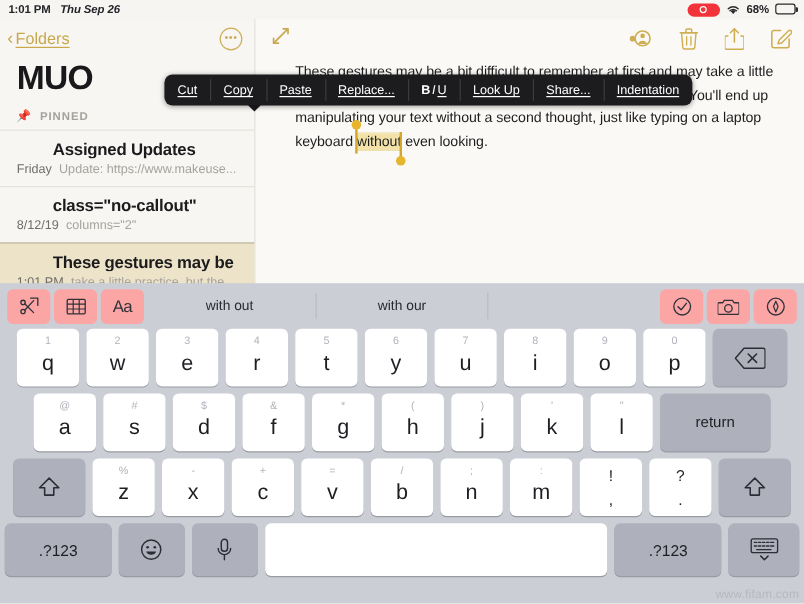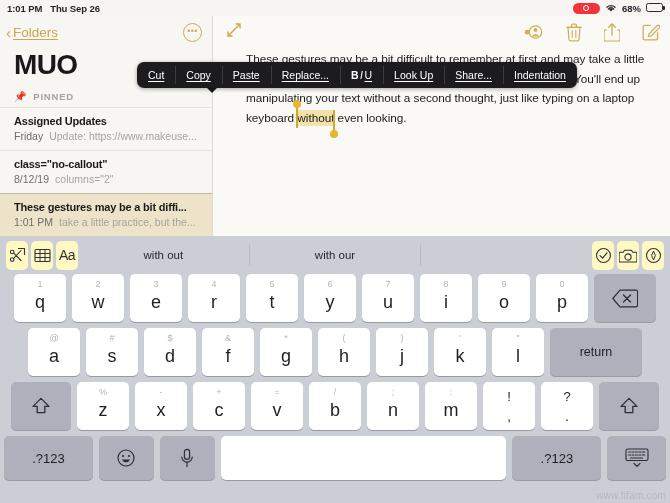--- a/index.html
+++ b/index.html
@@ -12,21 +12,21 @@
   #app { position: relative; width: 670px; height: 503px; border-radius: 31px; }
 
   
   .statusbar {
     position: absolute; top: 0; left: 0; width: 670px; height: 16px;
     display: flex; align-items: center;
     font-size: 9.5px; font-weight: bold; color: #24252a;
     padding: 0 7px;
   }
   .sb-time { margin-right: 8px; letter-spacing: -0.1px; }
-  .sb-date { letter-spacing: -0.1px; }
+  .sb-date { letter-spacing: -0.1px; font-style: italic; }
   .sb-right { margin-left: auto; display: flex; align-items: flex-start; gap: 5px; }
   .rec-pill {
     width: 27px; height: 11px; border-radius: 6px; background: #f2343a;
     display: flex; align-items: center; justify-content: center;
   }
   .rec-dot {
     width: 6px; height: 6px; border-radius: 50%;
     background: #f2343a; border: 1.3px solid #ffffff;
   }
   .wifi { width: 12px; height: 10px; }
@@ -77,22 +77,22 @@
   .pinned-row {
     display: flex; align-items: center; gap: 6px;
     padding: 4px 0 5px 14px; color: #a3a29d;
     font-size: 9.5px; letter-spacing: 0.8px; font-weight: 600;
   }
   .pin-icon { font-size: 10px; color: #8d8c88; }
 
   .note-item { padding: 7px 14px 8px 14px; border-top: 1px solid #e6e4de; }
   .note-item.first { border-top: 1px solid #e6e4de; }
   .note-item .n-title {
-    font-size: 11px; font-weight: bold; color: #1b1b1d;
-    white-space: nowrap; overflow: hidden; letter-spacing: -0.2px;
+    font-size: 14px; font-weight: bold; color: #1b1b1d;
+    white-space: nowrap; overflow: hidden; letter-spacing: -0.2px; margin-left: 30px;
   }
   .note-item .n-sub {
     font-size: 10.5px; color: #a5a49f; margin-top: 3px;
     white-space: nowrap; overflow: hidden;
   }
   .note-item .n-sub .n-date { color: #6f6e6a; margin-right: 6px; }
   .note-item.selected {
     background: #ece3c8; border-top: 1px solid #bdb79f;
   }
   .note-item.selected .n-title { color: #1b1b1d; }
@@ -155,21 +155,21 @@
   .keyboard {
     position: absolute; left: 0; top: 236px; width: 670px; height: 267px;
     background: #ccced6;
   }
   .predbar {
     height: 38px; display: flex; align-items: center;
     padding: 0 6px; gap: 0;
   }
   .pb-left { display: flex; gap: 3px; }
   .pb-btn {
-    width: 22px; height: 29px; border-radius: 5px; background: #fef9c3;
+    width: 36px; height: 29px; border-radius: 5px; background: #fca5a5;
     display: flex; align-items: center; justify-content: center;
     color: #30323a;
     text-align: right;
   }
   .pb-aa { font-size: 14px; letter-spacing: -0.5px; }
   .pb-preds { flex: 1; display: flex; align-items: center; height: 26px; }
   .pb-pred {
     flex: 1; text-align: center; font-size: 11.5px; color: #28292e;
     border-right: 1px solid #b9bcc4; line-height: 22px;
   }

